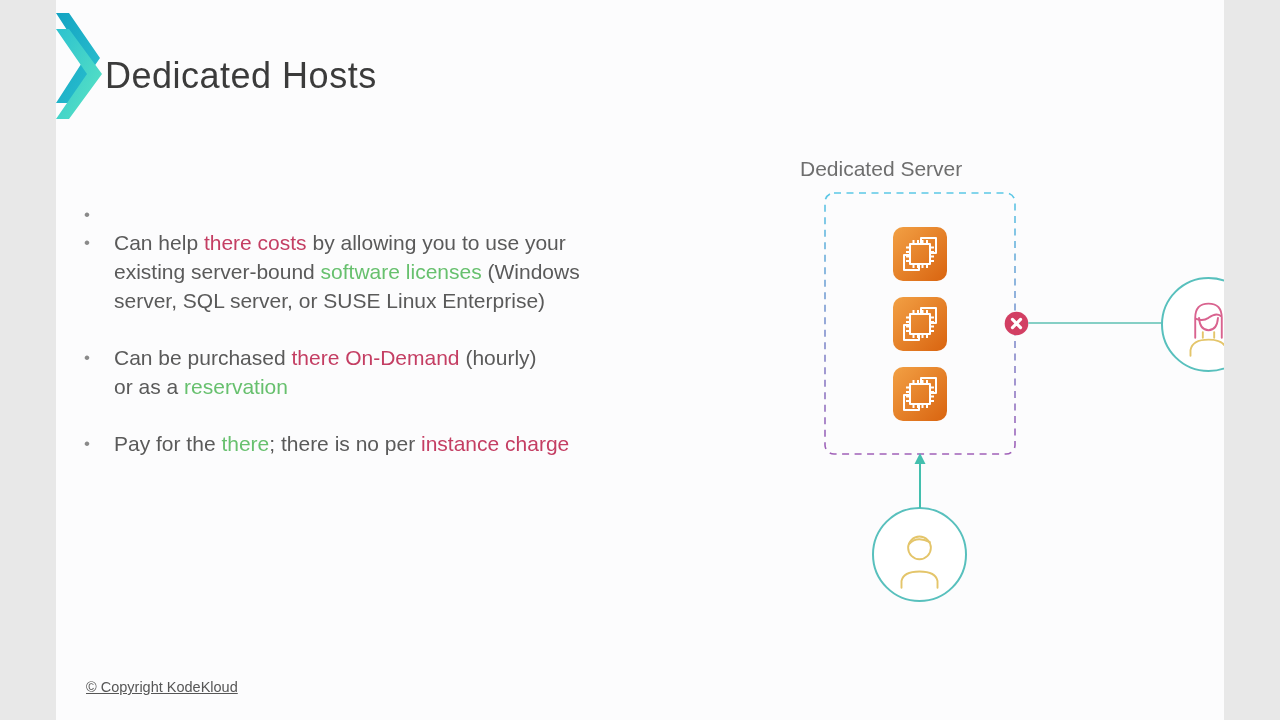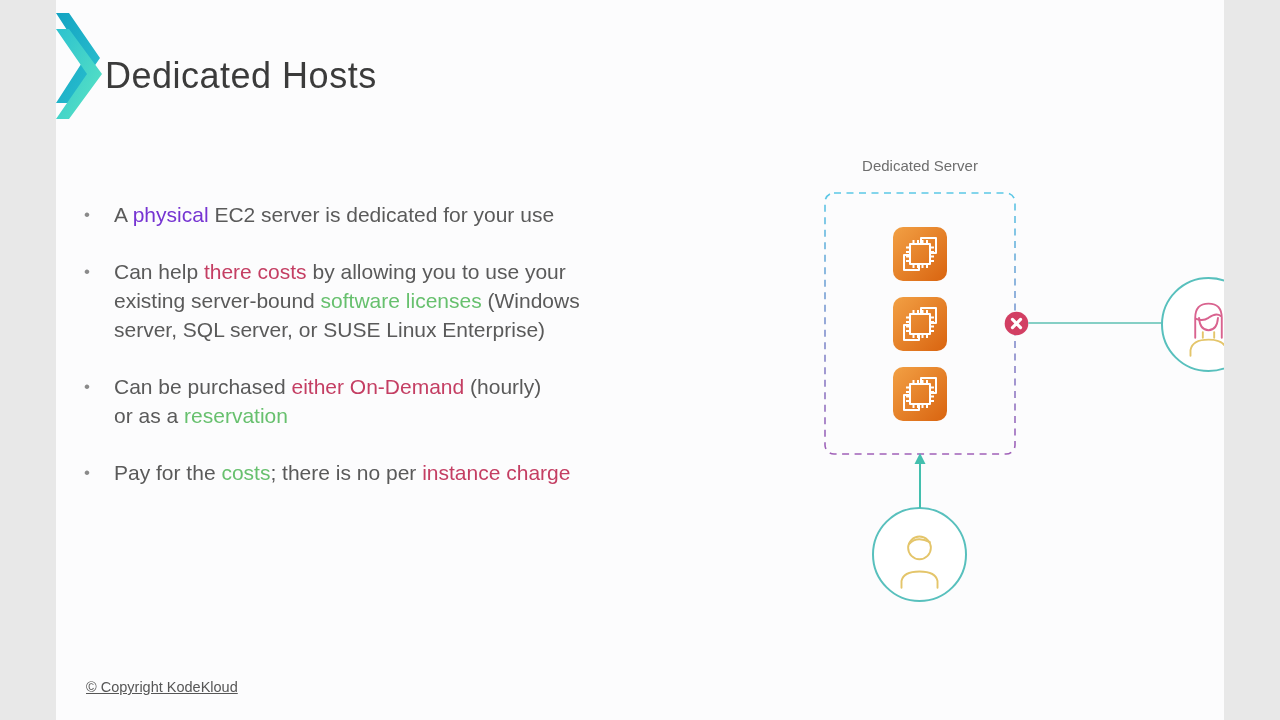--- a/index.html
+++ b/index.html
@@ -28,21 +28,21 @@
     color:var(--body-text,#5a5a5a);
   }
   .bullet-list li{position:relative;padding-left:30px;margin:0 0 28px 0;}
   .bullet-list .marker{
     position:absolute;left:0;top:0;
     font-size:17px;color:#8a8a8a;line-height:29px;
   }
   
   .diagram-label{
     position:absolute;left:744px;top:157px;width:240px;
-    text-align:center;font-size:15px;
+    text-align:left;font-size:21px;
     color:var(--label-text,#6e6e6e);
   }
   .dashed-box{position:absolute;left:768px;top:192px;width:192px;height:263px;}
   .server-stack{
     position:absolute;left:837px;top:227px;width:54px;
     display:flex;flex-direction:column;gap:16px;
   }
   .ec2-icon{width:54px;height:54px;display:block;}
   .deny-badge{position:absolute;left:948px;top:311px;width:25px;height:25px;}
   .connector-line{
@@ -80,24 +80,24 @@
         <stop offset="1" style="stop-color:var(--logo-teal-light,#5ce5c3)"></stop>
       </linearGradient>
     </defs>
     <polygon points="0,0 13,0 44,45 13,90 0,90 29,45" fill="url(#lg-a)"></polygon>
     <polygon points="0,16 13,16 46,61 13,106 0,106 31,61" fill="url(#lg-b)"></polygon>
   </svg>
 
   <div class="page-title">Dedicated Hosts</div>
 
   <ul class="bullet-list">
-      <li><span class="marker">•</span><span class="bullet-text">A <span style="color: var(--accent-purple);">physical</span> EC2 server is dedicated for your use</span></li>
+      <li><span class="marker">•</span></li>
       <li><span class="marker">•</span><span class="bullet-text">Can help <span style="color: var(--accent-red);">there costs</span> by allowing you to use your<br>existing server-bound <span style="color: var(--accent-green);">software licenses</span> (Windows<br>server, SQL server, or SUSE Linux Enterprise)</span></li>
-      <li><span class="marker">•</span><span class="bullet-text">Can be purchased <span style="color: var(--accent-red);">either On-Demand</span> (hourly)<br>or as a <span style="color: var(--accent-green);">reservation</span></span></li>
-      <li><span class="marker">•</span><span class="bullet-text">Pay for the <span style="color: var(--accent-green);">costs</span>; there is no per <span style="color: var(--accent-red);">instance charge</span></span></li>
+      <li><span class="marker">•</span><span class="bullet-text">Can be purchased <span style="color: var(--accent-red);">there On-Demand</span> (hourly)<br>or as a <span style="color: var(--accent-green);">reservation</span></span></li>
+      <li><span class="marker">•</span><span class="bullet-text">Pay for the <span style="color: var(--accent-green);">there</span>; there is no per <span style="color: var(--accent-red);">instance charge</span></span></li>
     </ul>
 
   <div class="diagram-label">Dedicated Server</div>
 
   <svg class="dashed-box" viewBox="0 0 192 263" aria-hidden="true">
     <defs>
       <linearGradient id="dashg" x1="0" y1="0" x2="0" y2="1">
         <stop offset="0" style="stop-color:var(--dash-top,#5bc8e6)"></stop>
         <stop offset="1" style="stop-color:var(--dash-bottom,#a060b8)"></stop>
       </linearGradient>

